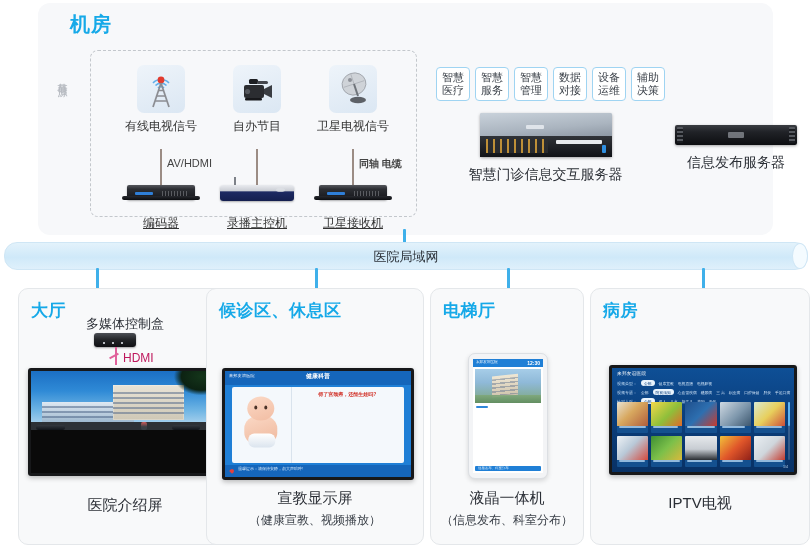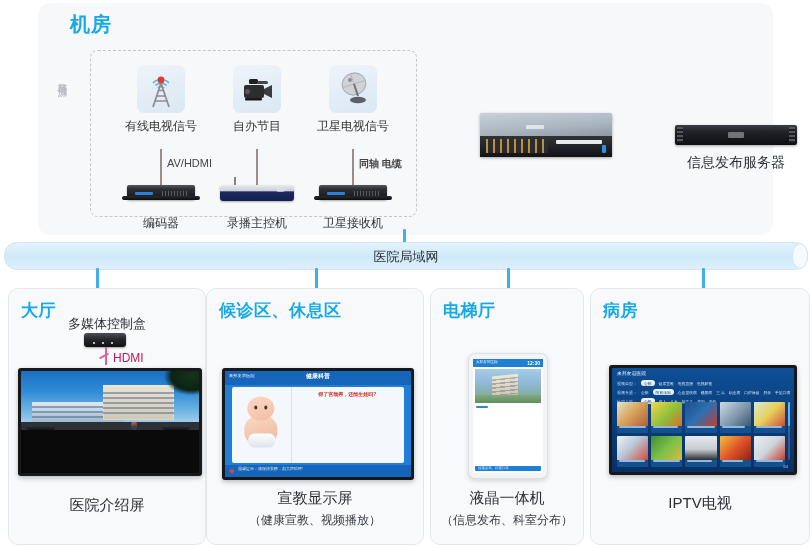--- a/index.html
+++ b/index.html
@@ -45,21 +45,21 @@
   .wire{
     position:absolute;left:50%;top:84px;width:2px;height:38px;
     background:#9b8c84;transform:translateX(-1px);
   }
   .wire-label{
     position:absolute;left:50%;top:92px;margin-left:6px;
     font-size:11px;color:#444;white-space:nowrap;
   }
   .wire-label.cn{font-size:10px;font-weight:bold;}
   .dev{position:absolute;left:50%;top:120px;transform:translateX(-50%);}
-  .dev-name{position:absolute;left:0;top:150px;width:96px;text-align:center;font-size:12px;color:#333;white-space:nowrap;}
+  .dev-name{position:absolute;left:0;top:150px;width:96px;text-align:center;font-size:12px;color:#333;white-space:nowrap;text-decoration:underline;}
 
   
   .rack{width:68px;height:15px;border-radius:2px;position:relative;
         background:linear-gradient(180deg,#55575c 0%,#2c2e33 28%,#141519 100%);
         box-shadow:0 1px 2px rgba(0,0,0,.3);}
   .rack::before{content:"";position:absolute;left:-5px;right:-5px;bottom:0;height:4px;
         background:linear-gradient(180deg,#27292e,#0c0d10);border-radius:2px;}
   .rack .led{position:absolute;left:8px;top:7px;width:18px;height:3px;background:#2f7fd8;border-radius:1px;}
   .rack .vents{position:absolute;right:7px;top:6px;width:26px;height:5px;
         background:repeating-linear-gradient(90deg,#5a5c61 0 1px,transparent 1px 3px);}
@@ -119,21 +119,21 @@
     position:absolute;left:0;right:0;top:5px;text-align:center;
     font-size:13px;color:#2b3138;
   }
   .conn{position:absolute;background:#3fb0ea;width:3px;border-radius:1px;}
 
   
   .zone{
     position:absolute;top:288px;
     background:#f8f9fa;border:1px solid #e4e7ea;border-radius:10px;
   }
-  .zone.z1{left:8px;width:196px;height:255px;}
+  .zone.z1{left:18px;width:196px;height:255px;padding-left:16px;}
   .zone.z2{left:206px;width:216px;height:255px;}
   .zone.z3{left:430px;width:152px;height:255px;}
   .zone.z4{left:590px;width:218px;height:255px;}
   .zone-title{
     position:absolute;left:12px;top:10px;
     font-size:17px;font-weight:bold;color:#16a9e8;letter-spacing:.5px;white-space:nowrap;
   }
   .zone-caption{
     position:absolute;left:0;right:0;text-align:center;
     font-size:15px;color:#2b2f36;
@@ -340,29 +340,38 @@
         <div class="dev">
           <div class="rack">
               <span class="led"></span>
               <span class="vents"></span>
             </div>
         </div>
         <div class="dev-name">卫星接收机</div>
       </div>
     </div>
 
+    <div class="tagrow">
+      <div class="tag">智慧医疗</div>
+      <div class="tag">智慧服务</div>
+      <div class="tag">智慧管理</div>
+      <div class="tag">数据对接</div>
+      <div class="tag">设备运维</div>
+      <div class="tag">辅助决策</div>
+    </div>
 
     <div class="server-group g1">
       <div class="srv2u">
         <span class="topface"></span>
         <span class="front"></span>
         <span class="bays"></span>
         <span class="bar"></span>
         <span class="pwr"></span>
       </div>
+      <div class="server-caption">智慧门诊信息交互服务器</div>
     </div>
 
     <div class="server-group g2">
       <div class="srv1u">
         <span class="ear l"></span>
           <span class="ear r"></span>
           <span class="logo"></span>
       </div>
       <div class="server-caption">信息发布服务器</div>
     </div>

